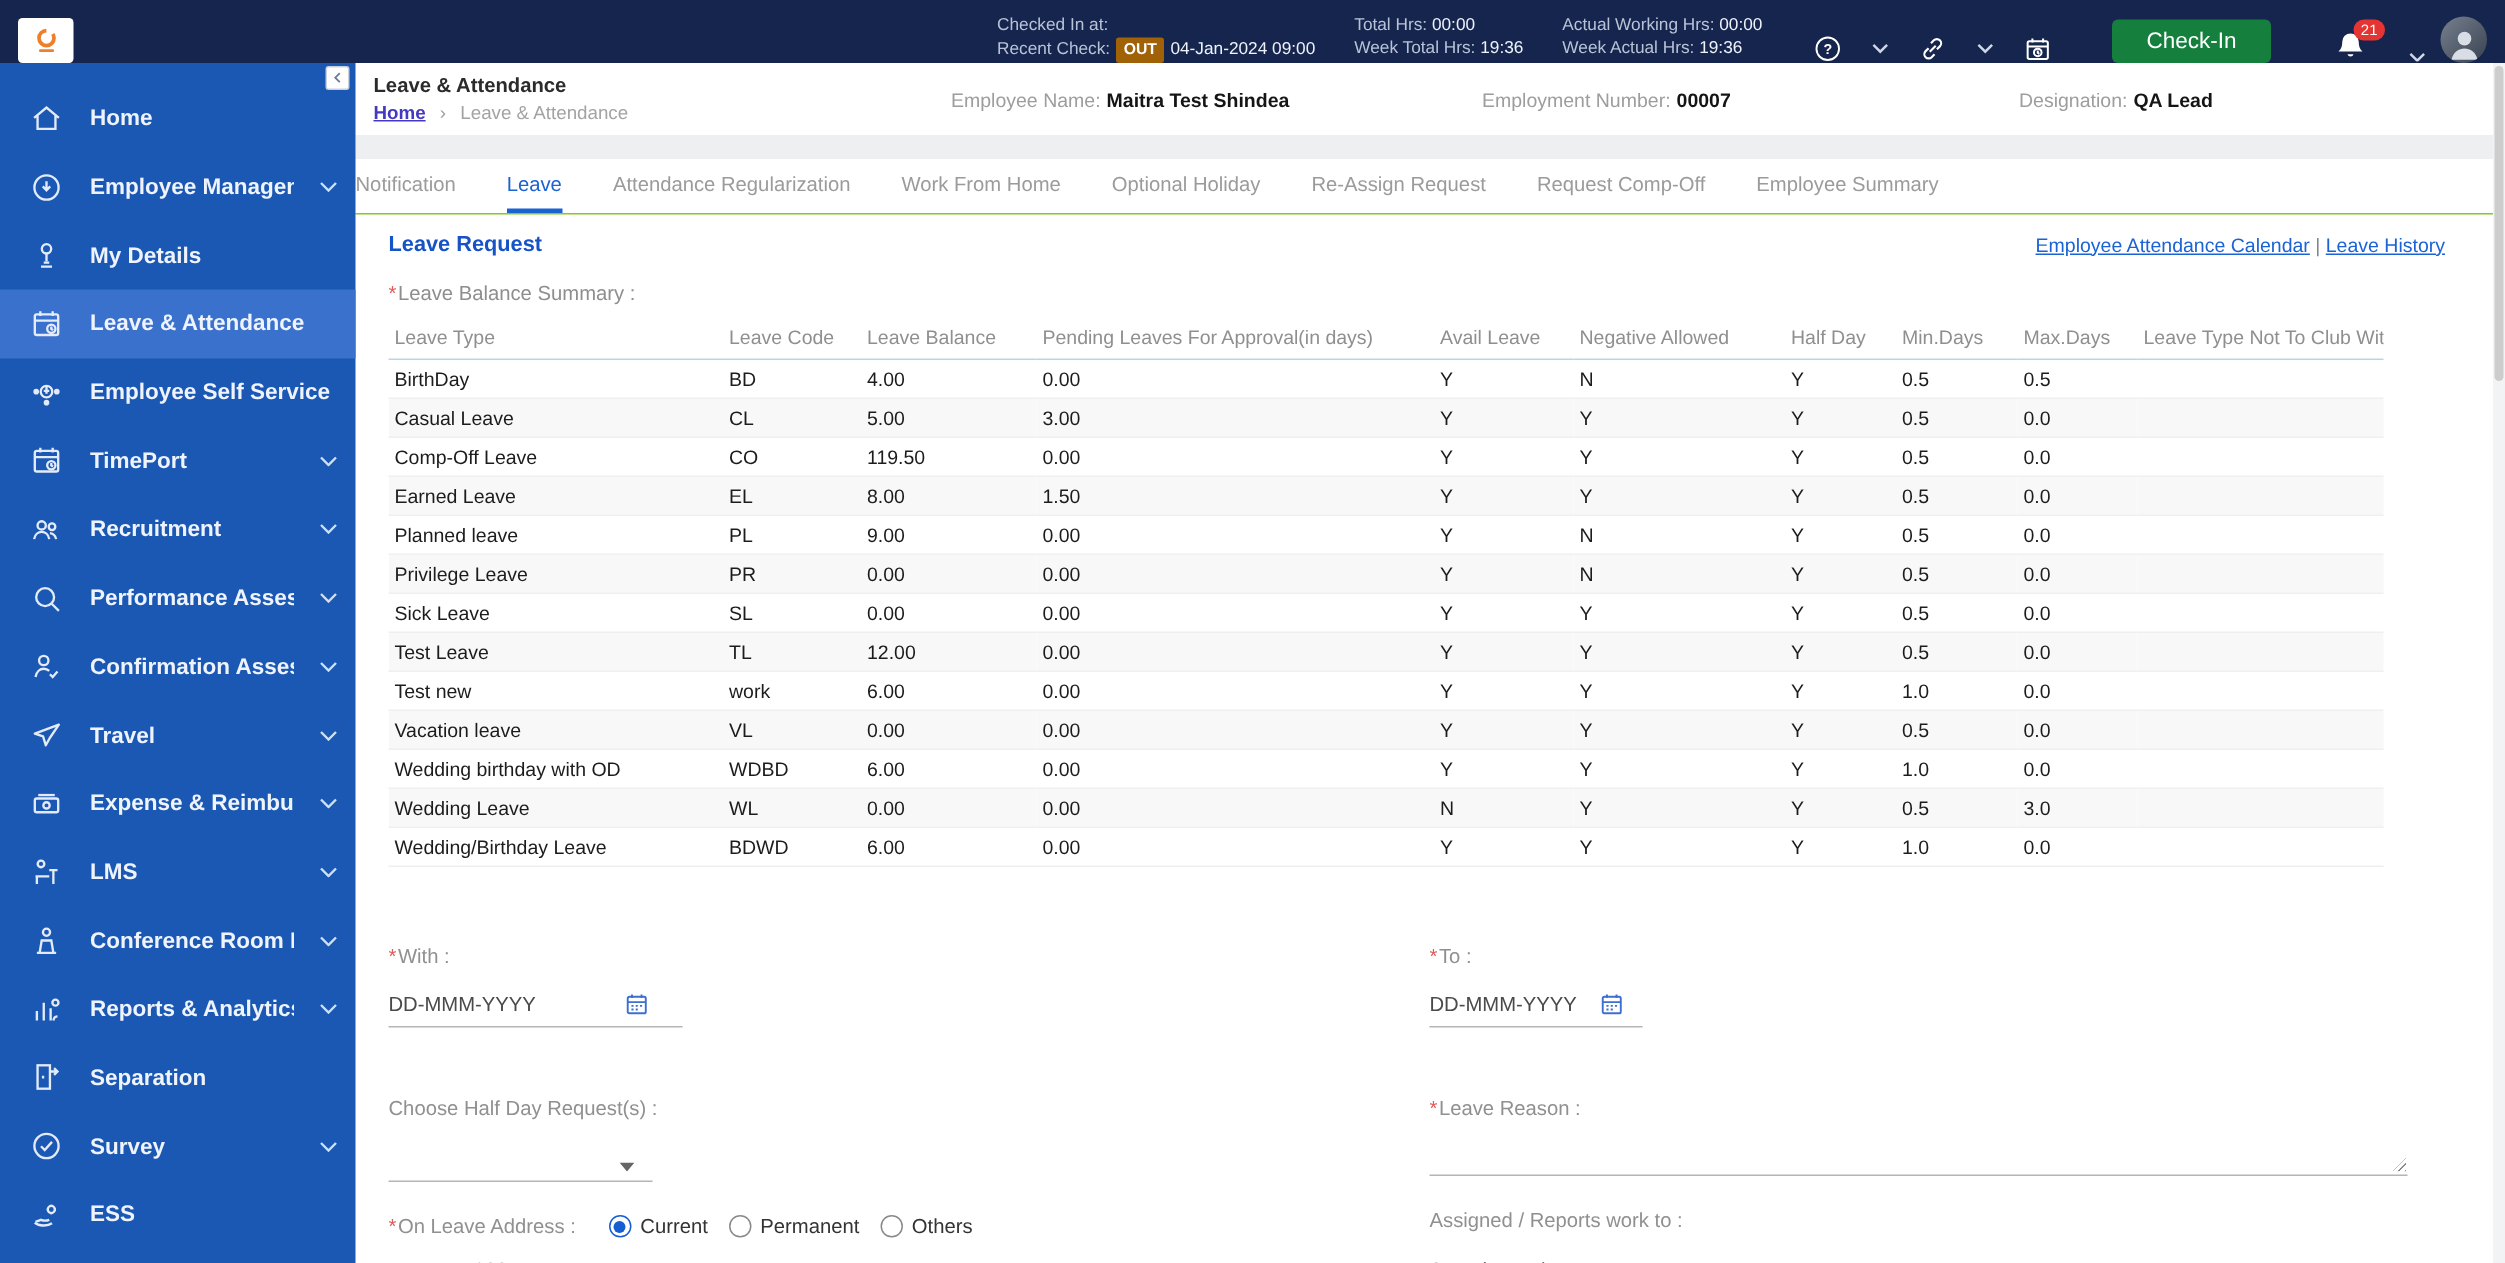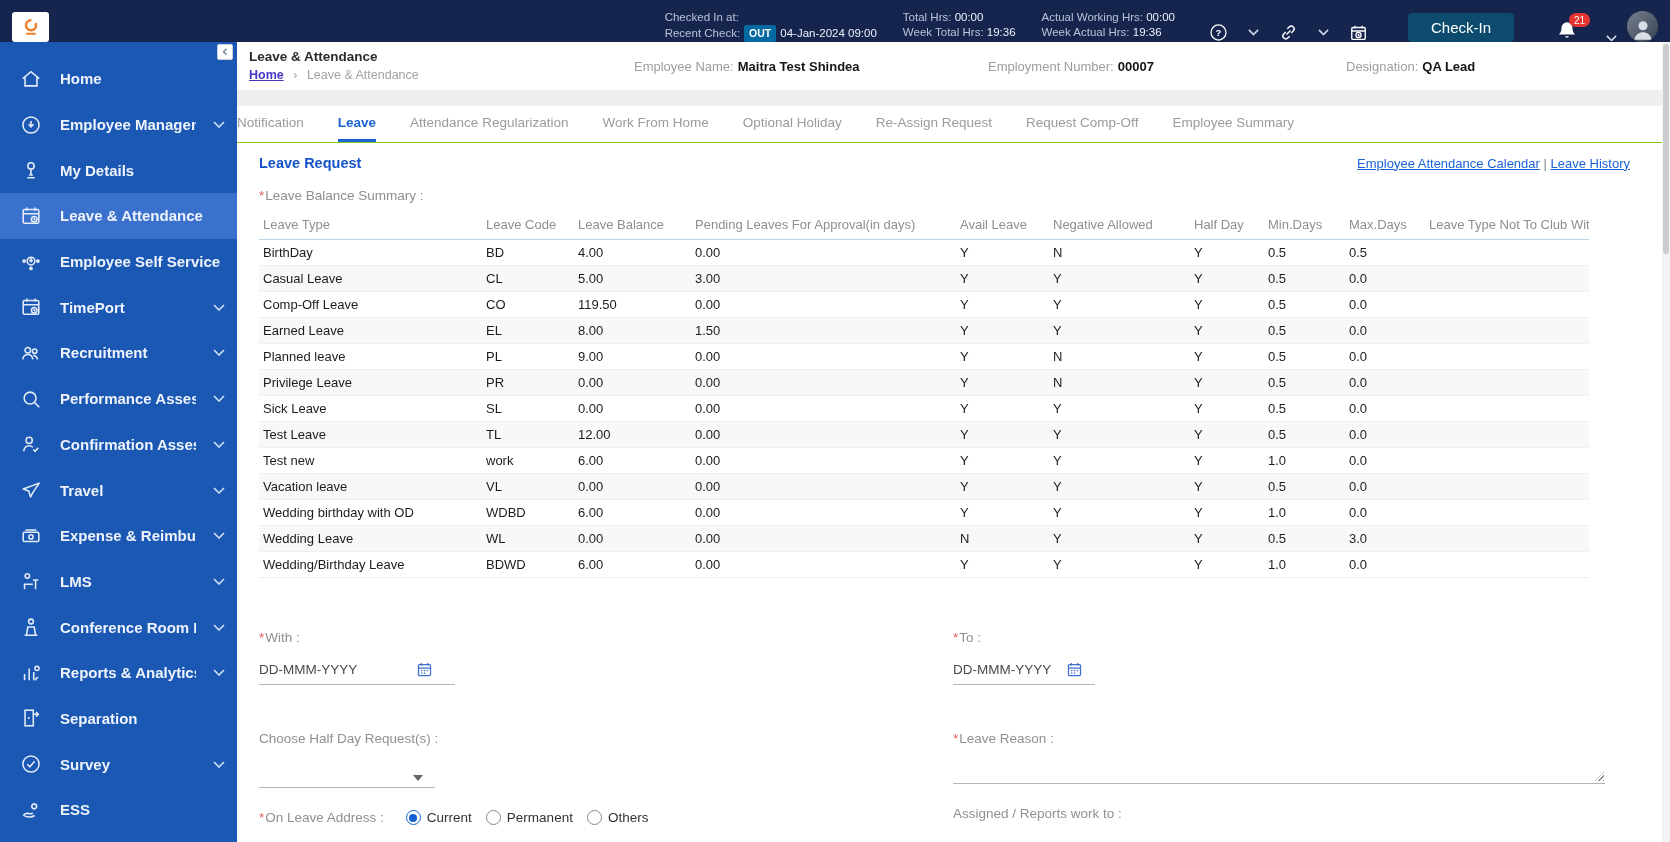--- a/index.html
+++ b/index.html
@@ -7,25 +7,25 @@
   body { font-family:"Liberation Sans", sans-serif; font-size:13px; background:#fff; color:#222; }
   .app { width:100%; height:100%; display:flex; flex-direction:column; }
 
   
   .topbar { height:42px; background:#16254e; display:flex; align-items:flex-end; padding:0 12px 0 12px; flex-shrink:0; color:#fff; }
   .logo-box { width:37px; height:30px; background:#fff; border-radius:3px; display:flex; align-items:center; justify-content:center; flex-direction:column; }
   .statuses { margin-left:auto; display:flex; gap:26px; }
   .status-block { font-size:11.5px; line-height:15px; white-space:nowrap; }
   .status-block .lbl { color:#b9c3d8; }
   .status-block .val { color:#eef2fa; }
-  .out-badge { display:inline-block; background:#0369a1; color:#fff; font-weight:bold; font-size:10.5px; padding:1px 5px; border-radius:2px; margin:0 4px; }
+  .out-badge { display:inline-block; background:#a16207; color:#fff; font-weight:bold; font-size:10.5px; padding:1px 5px; border-radius:2px; margin:0 4px; }
   .topbar-icons { display:flex; align-items:center; gap:20px; margin-left:34px; }
   .tb-icon { width:19px; height:19px; color:#fff; display:flex; align-items:center; justify-content:center; }
   .tb-chev { width:11px; height:8px; color:#cdd6e8; display:flex; align-items:center; }
-  .checkin-btn { margin-left:40px; background:#0c4a6e; color:#fff; border:none; border-radius:4px; font-family:inherit; font-size:15px; padding:6px 23px; cursor:pointer; }
+  .checkin-btn { margin-left:40px; background:#15803d; color:#fff; border:none; border-radius:4px; font-family:inherit; font-size:15px; padding:6px 23px; cursor:pointer; }
   .bell-wrap { position:relative; margin-left:42px; width:22px; height:22px; }
   .bell-wrap svg { width:22px; height:22px; }
   .notif-badge { position:absolute; top:-7px; right:-12px; background:#e53532; color:#fff; font-size:10px; font-weight:normal; border-radius:9px; padding:1.5px 5px; }
   .avatar-chev { margin-left:28px; }
   .avatar { width:31px; height:31px; border-radius:50%; margin-left:10px; background:linear-gradient(135deg,#77808f,#39424f); overflow:hidden; display:flex; align-items:flex-end; justify-content:center; }
 
   
   .body-row { flex:1; display:flex; min-height:0; position:relative; }
 
   
@@ -46,21 +46,21 @@
   .page-title { font-size:13.5px; font-weight:bold; color:#2b2b2b; }
   .breadcrumb { font-size:12.5px; margin-top:2px; }
   .crumb-home { color:#4538c1; text-decoration:underline; font-weight:bold; cursor:pointer; }
   .crumb-sep { color:#9aa0a8; margin:0 6px; }
   .crumb-cur { color:#a3a3a3; }
   .info-pair { font-size:13px; color:#9d9d9d; white-space:nowrap; }
   .info-pair b { color:#151515; margin-left:4px; }
   .gray-strip { height:16px; background:#edeff1; }
   .tabs { height:37px; display:flex; gap:34px; border-bottom:1px solid #84cc16; font-size:13.5px; color:#9b9b9b; }
   .tab { display:flex; align-items:center; height:100%; border-bottom:3px solid transparent; margin-bottom:-1px; cursor:pointer; white-space:nowrap; }
-  .tab.active { color:#1b63d3; border-bottom-color:#1b63d3;font-weight:bold; }
+  .tab.active { color:#1b63d3; border-bottom-color:#1b63d3; }
 
   .content { flex:1; padding:12px 40px 0 22px; position:relative; overflow:hidden; }
   .content-top { display:flex; justify-content:space-between; align-items:center; }
   .section-title { color:#1653c6; font-size:14.5px; font-weight:bold; }
   .top-links { font-size:13px; color:#7d8793; }
   .top-links a { color:#1a63d6; text-decoration:underline; cursor:pointer; }
   .summary-label { margin-top:17px; font-size:13.5px; color:#8e8e8e; }
   .ast { color:#e25c5c; margin-right:1px; }
 
   table.leave-table { width:1330px; border-collapse:collapse; margin-top:8px; font-size:13px; table-layout:fixed; }

